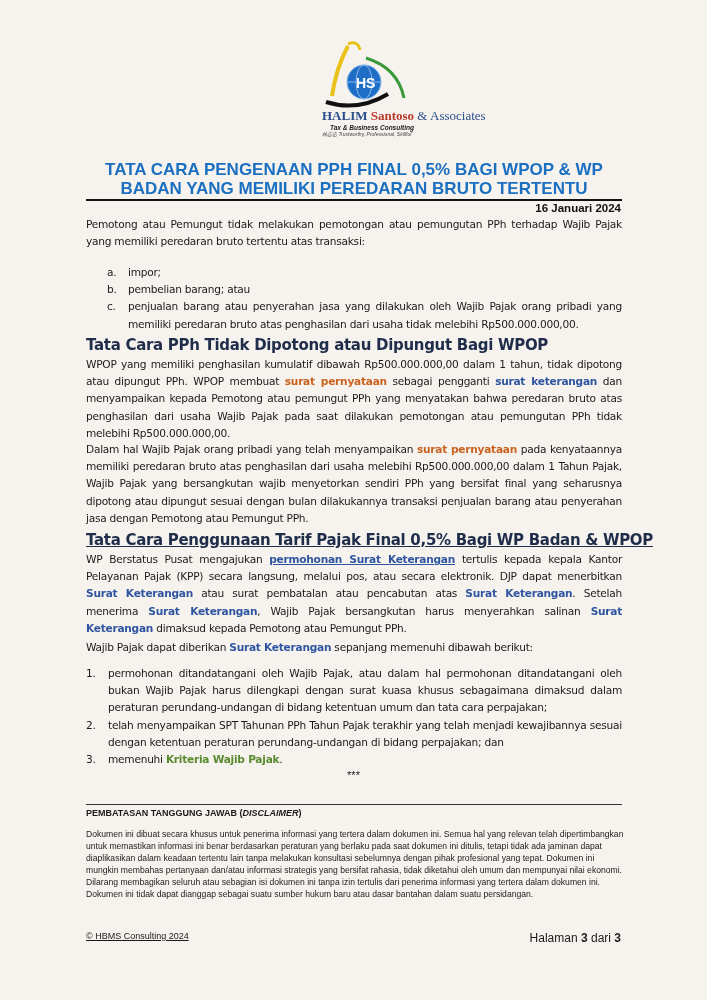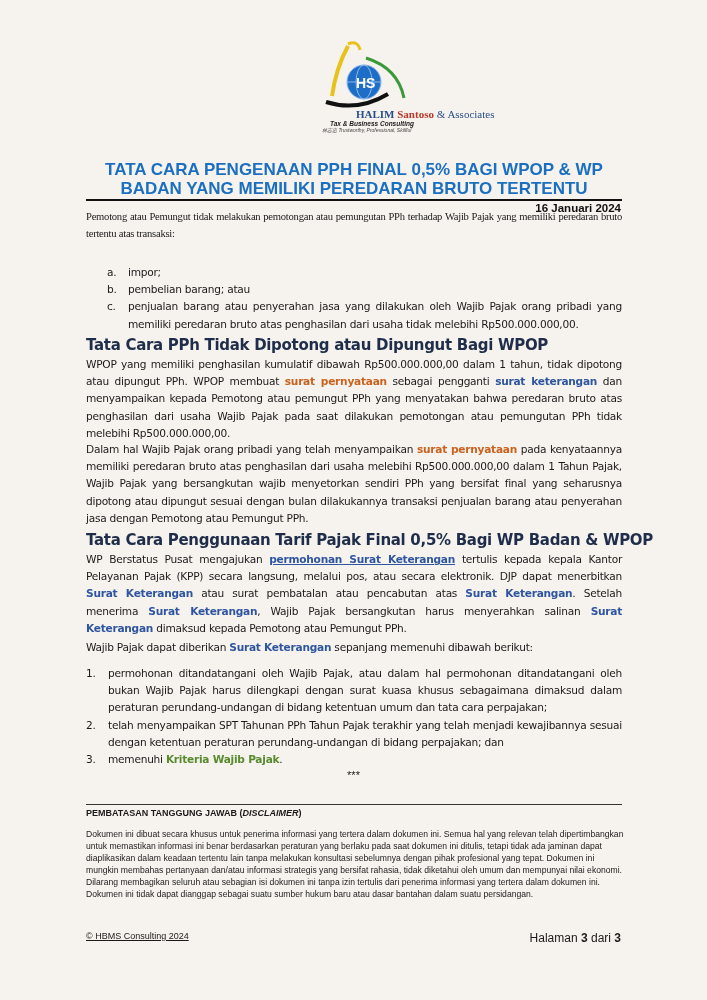--- a/index.html
+++ b/index.html
@@ -1,21 +1,21 @@
 <!DOCTYPE html>
 <html><head>
 <meta charset="utf-8">
 <style>
   html, body { margin:0; padding:0; }
   body { width:707px; height:1000px; background:#f6f3ee; font-family:"Liberation Sans", sans-serif; color:#1a1a1a; position:relative; overflow:hidden; }
   .page { position:absolute; left:0; top:0; width:707px; height:1000px; }
   .logo { position:absolute; left:318px; top:38px; width:90px; height:100px; }
   .logo svg { display:block; }
   .logo-text { position:absolute; left:322px; top:108px; width:100px; }
-  .logo-l1 { font-family:"Liberation Serif", serif; font-size:11px; color:#2a4d8a; white-space:nowrap;margin-left:34px; }
+  .logo-l1 { font-family:"Liberation Serif", serif; font-size:13px; color:#2a4d8a; white-space:nowrap; }
   .logo-l1 b { color:#2a4d8a; }
   .logo-l1 .red { color:#b8382a; font-weight:bold; }
   .logo-l2 { font-size:6.5px; font-style:italic; font-weight:bold; color:#222; white-space:nowrap; margin-left:8px; }
   .logo-l3 { font-size:5px; font-style:italic; color:#444; white-space:nowrap; }
   .title { position:absolute; left:86px; top:160px; width:536px; text-align:center; color:#1b6fc0; font-weight:bold; font-size:17px; line-height:19px; }
   .title-rule { position:absolute; left:86px; top:199px; width:536px; height:2px; background:#111; }
   .date { position:absolute; right:86px; top:202px; font-weight:bold; font-size:11.5px; color:#111; }
   .body { position:absolute; left:86px; width:536px; font-family:"DejaVu Sans", sans-serif; font-size:10.6px; line-height:17.2px; text-align:justify; letter-spacing:-0.25px; }
   .list { position:absolute; left:86px; width:536px; font-family:"DejaVu Sans", sans-serif; font-size:10.6px; line-height:17.2px; letter-spacing:-0.25px; }
   .li { display:flex; text-align:justify; }
@@ -58,21 +58,21 @@
     <div class="logo-l3">林志忠 Trustworthy, Professional, Skillful</div>
   </div>
 
   <div class="title">
     <div>TATA CARA PENGENAAN PPH FINAL 0,5% BAGI WPOP &amp; WP</div>
     <div>BADAN YANG MEMILIKI PEREDARAN BRUTO TERTENTU</div>
   </div>
   <div class="title-rule"></div>
   <div class="date">16 Januari 2024</div>
 
-  <div class="body" style="top:208px;font-family:Liberation Serif, serif;">Pemotong atau Pemungut tidak melakukan pemotongan atau pemungutan PPh terhadap Wajib Pajak yang memiliki peredaran bruto tertentu atas transaksi:</div>
+  <div class="body" style="top:216px;">Pemotong atau Pemungut tidak melakukan pemotongan atau pemungutan PPh terhadap Wajib Pajak yang memiliki peredaran bruto tertentu atas transaksi:</div>
 
   <div class="list" style="top:264px;">
     <div class="li">
         <span class="mk">a.</span>
         <span class="tx">impor;</span>
       </div>
     <div class="li">
         <span class="mk">b.</span>
         <span class="tx">pembelian barang; atau</span>
       </div>
@@ -81,21 +81,21 @@
         <span class="tx">penjualan barang atau penyerahan jasa yang dilakukan oleh Wajib Pajak orang pribadi yang memiliki peredaran bruto atas penghasilan dari usaha tidak melebihi Rp500.000.000,00.</span>
       </div>
   </div>
 
   <div class="h2" style="top:336px;">Tata Cara PPh Tidak Dipotong atau Dipungut Bagi WPOP</div>
 
   <div class="body" style="top:356px;"><span>WPOP yang memiliki penghasilan kumulatif dibawah Rp500.000.000,00 dalam 1 tahun, tidak dipotong atau dipungut PPh. WPOP membuat </span><span class="orange">surat pernyataan</span><span> sebagai pengganti </span><span class="blue">surat keterangan</span><span> dan menyampaikan kepada Pemotong atau pemungut PPh yang menyatakan bahwa peredaran bruto atas penghasilan dari usaha Wajib Pajak pada saat dilakukan pemotongan atau pemungutan PPh tidak melebihi Rp500.000.000,00.</span></div>
 
   <div class="body" style="top:441px;"><span>Dalam hal Wajib Pajak orang pribadi yang telah menyampaikan </span><span class="orange">surat pernyataan</span><span> pada kenyataannya memiliki peredaran bruto atas penghasilan dari usaha melebihi Rp500.000.000,00 dalam 1 Tahun Pajak, Wajib Pajak yang bersangkutan wajib menyetorkan sendiri PPh yang bersifat final yang seharusnya dipotong atau dipungut sesuai dengan bulan dilakukannya transaksi penjualan barang atau penyerahan jasa dengan Pemotong atau Pemungut PPh.</span></div>
 
-  <div class="h2" style="top:531px;">Tata Cara Penggunaan Tarif Pajak Final 0,5% Bagi WP Badan &amp; WPOP</div>
+  <div class="h2" style="top:531px;text-decoration:underline;">Tata Cara Penggunaan Tarif Pajak Final 0,5% Bagi WP Badan &amp; WPOP</div>
 
   <div class="body" style="top:551px;"><span>WP Berstatus Pusat mengajukan </span><span class="blue-u">permohonan Surat Keterangan</span><span> tertulis kepada kepala Kantor Pelayanan Pajak (KPP) secara langsung, melalui pos, atau secara elektronik. DJP dapat menerbitkan </span><span class="blue">Surat Keterangan</span><span> atau surat pembatalan atau pencabutan atas </span><span class="blue">Surat Keterangan</span><span>. Setelah menerima </span><span class="blue">Surat Keterangan</span><span>, Wajib Pajak bersangkutan harus menyerahkan salinan </span><span class="blue">Surat Keterangan</span><span> dimaksud kepada Pemotong atau Pemungut PPh.</span></div>
 
   <div class="body" style="top:639px;"><span>Wajib Pajak dapat diberikan </span><span class="blue">Surat Keterangan</span><span> sepanjang memenuhi dibawah berikut:</span></div>
 
   <div class="list" style="top:665px;">
     <div class="li num">
         <span class="mk">1.</span>
         <span class="tx">permohonan ditandatangani oleh Wajib Pajak, atau dalam hal permohonan ditandatangani oleh bukan Wajib Pajak harus dilengkapi dengan surat kuasa khusus sebagaimana dimaksud dalam peraturan perundang-undangan di bidang ketentuan umum dan tata cara perpajakan;</span>
       </div>

